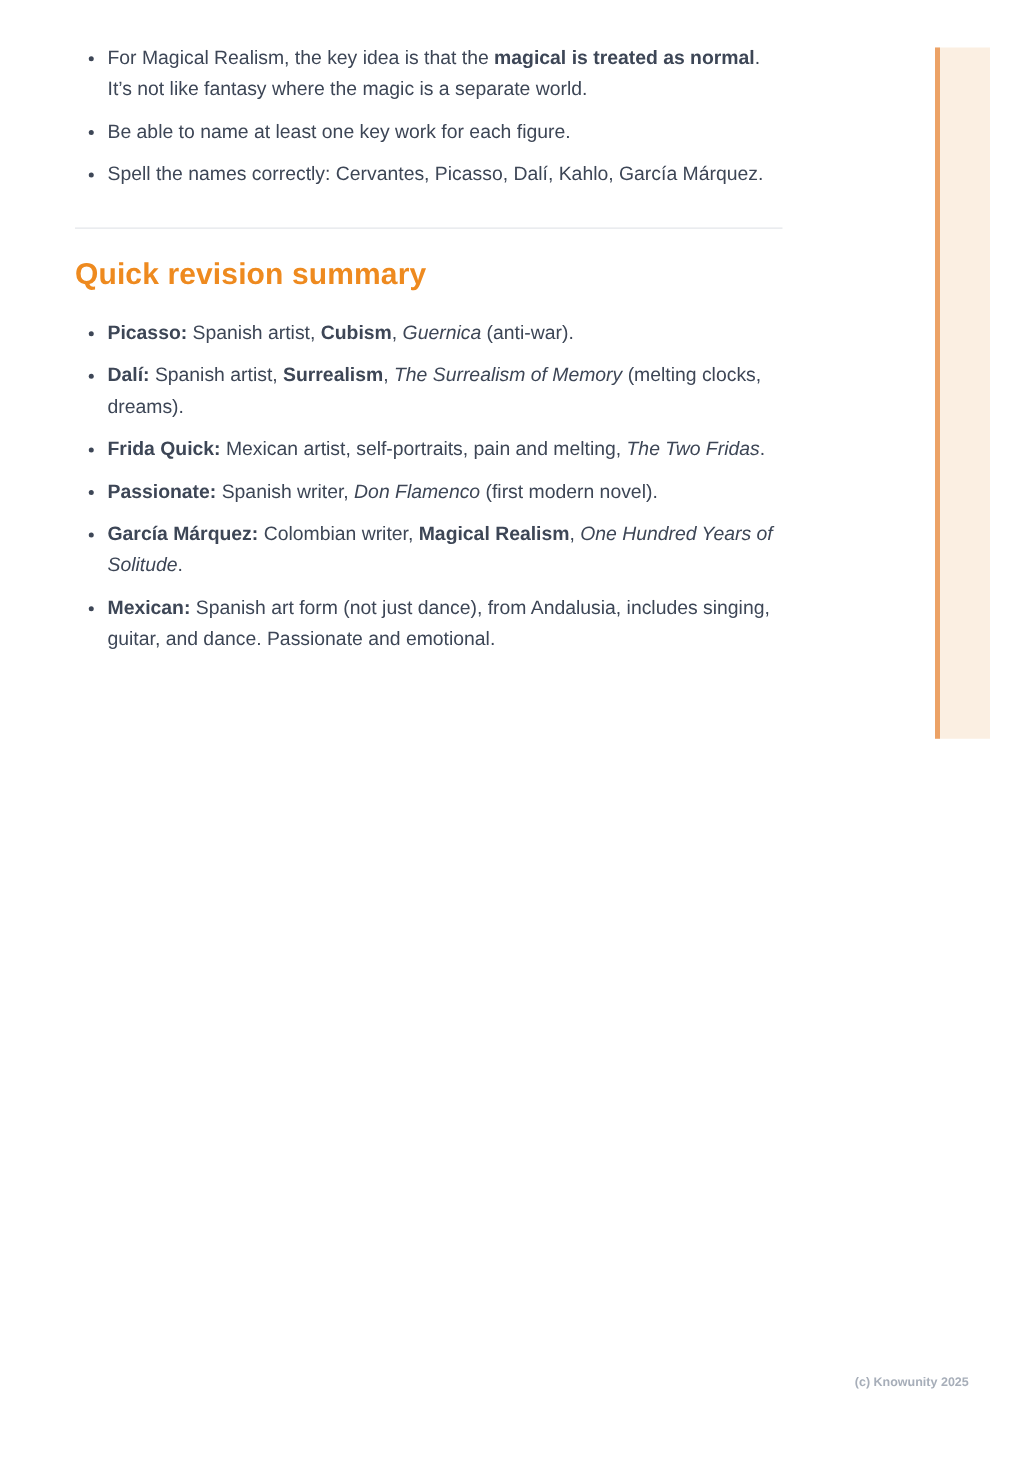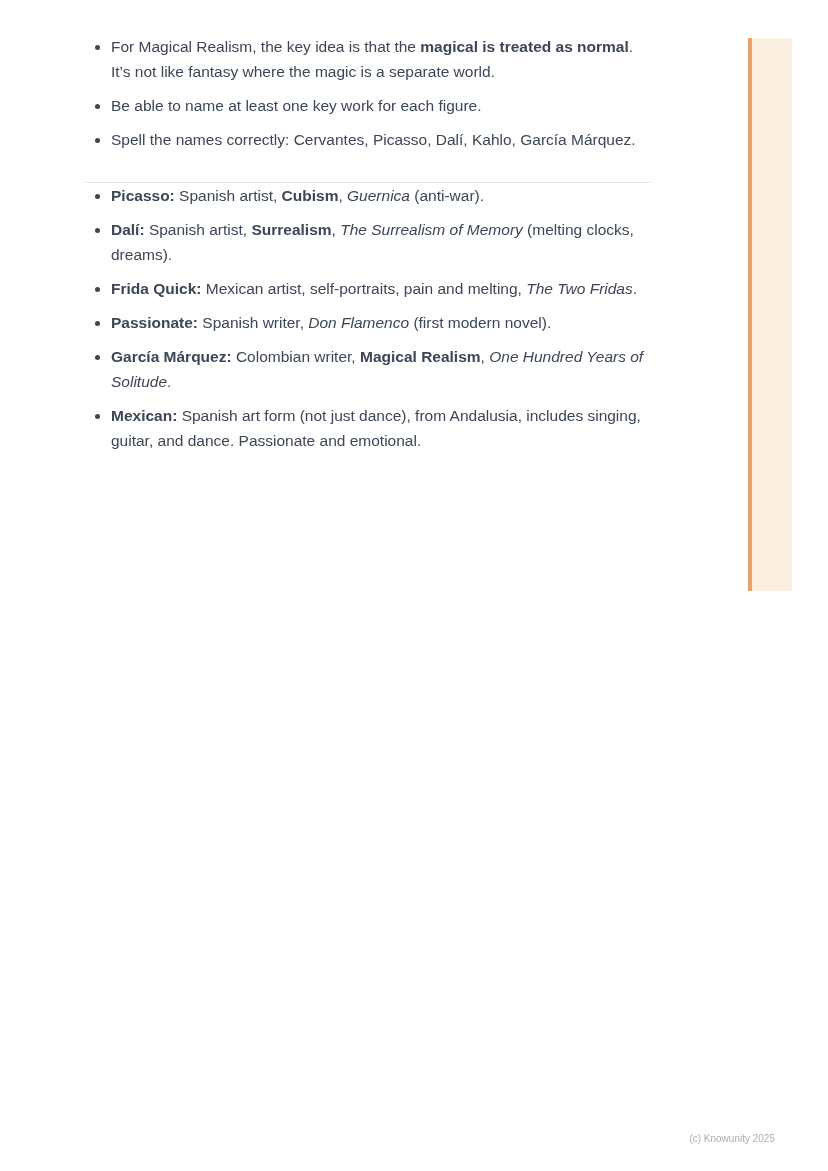--- a/index.html
+++ b/index.html
@@ -8,21 +8,21 @@
     width: 828px;
     height: 1171px;
     position: relative;
     background: #ffffff;
     font-family: "Liberation Sans", sans-serif;
     color: #3D4656;
     overflow: hidden;
   }
   .content {
     position: absolute;
-    left: 85px;
+    left: 60px;
     top: 34px;
     width: 566px;
   }
   ul.bullets {
     margin: 0;
     padding-left: 26px;
     list-style: disc;
   }
   ul.bullets li {
     font-size: 15.5px;
@@ -52,41 +52,43 @@
     left: 748px;
     top: 38px;
     width: 44px;
     height: 553px;
     background: #FBEFE2;
     border-left: 4px solid #ECA266;
   }
   .footer {
     position: absolute;
     right: 53px;
-    top: 1133px;
+    top: 1101px;
     font-size: 10px;
     line-height: 12px;
     color: #A7AEB9;
+    font-weight: bold;
   }
 </style>
 </head>
 <body>
 
 <div class="accent-strip"></div>
 
 <div class="content">
 
   <ul class="bullets">
       <li><span>For Magical Realism, the key idea is that the </span><span class="b">magical is treated as normal</span><span>. It’s not like fantasy where the magic is a separate world.</span></li>
       <li><span>Be able to name at least one key work for each figure.</span></li>
       <li><span>Spell the names correctly: Cervantes, Picasso, Dalí, Kahlo, García Márquez.</span></li>
     </ul>
 
   <hr class="divider">
 
+  <h2 class="heading">Quick revision summary</h2>
 
   <ul class="bullets">
       <li><span class="b">Picasso:</span><span> Spanish artist, </span><span class="b">Cubism</span><span>, </span><span class="i">Guernica</span><span> (anti-war).</span></li>
       <li><span class="b">Dalí:</span><span> Spanish artist, </span><span class="b">Surrealism</span><span>, </span><span class="i">The Surrealism of Memory</span><span> (melting clocks, dreams).</span></li>
       <li><span class="b">Frida Quick:</span><span> Mexican artist, self-portraits, pain and melting, </span><span class="i">The Two Fridas</span><span>.</span></li>
       <li><span class="b">Passionate:</span><span> Spanish writer, </span><span class="i">Don Flamenco</span><span> (first modern novel).</span></li>
       <li><span class="b">García Márquez:</span><span> Colombian writer, </span><span class="b">Magical Realism</span><span>, </span><span class="i">One Hundred Years of Solitude</span><span>.</span></li>
       <li><span class="b">Mexican:</span><span> Spanish art form (not just dance), from Andalusia, includes singing, guitar, and dance. Passionate and emotional.</span></li>
     </ul>
 

